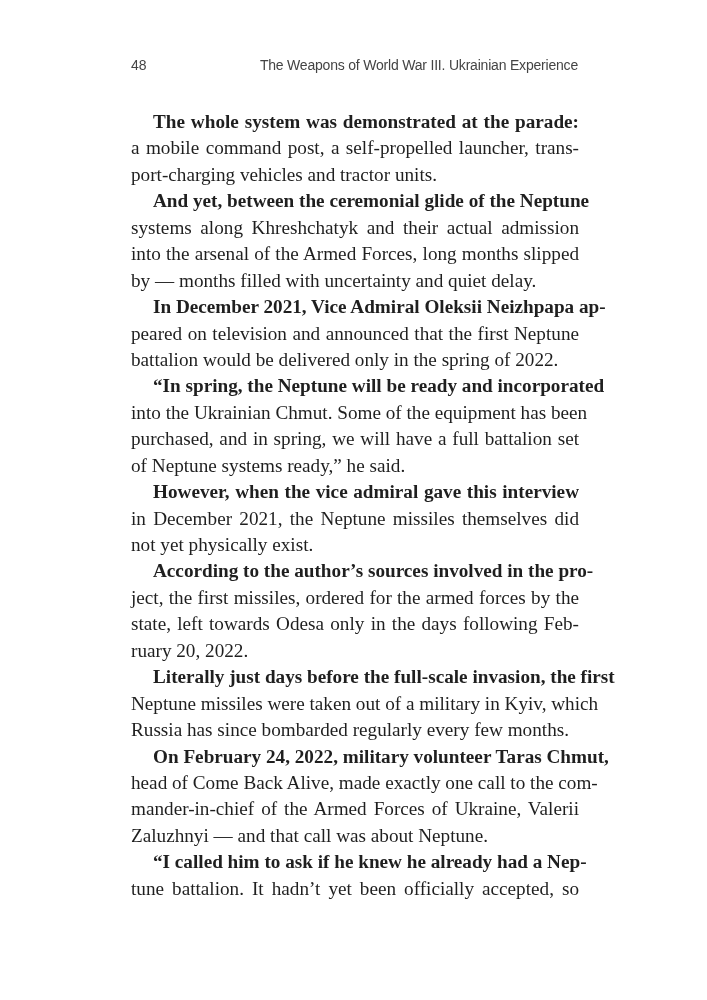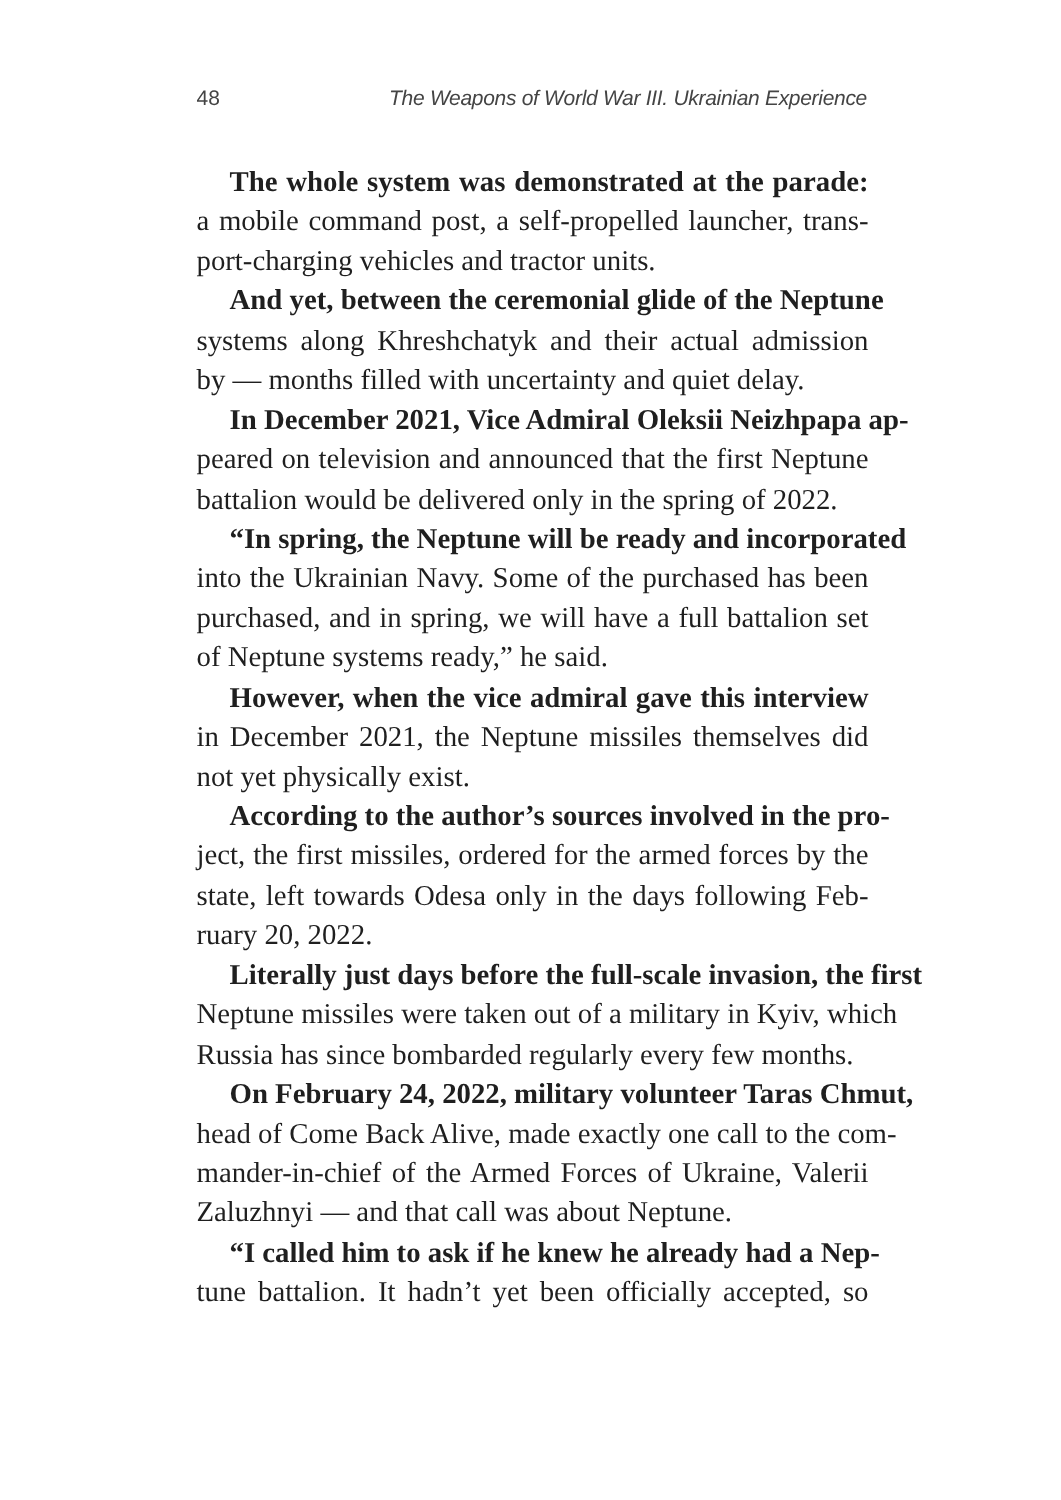--- a/index.html
+++ b/index.html
@@ -6,21 +6,21 @@
   body {
     width:707px; height:1000px; background:#ffffff; overflow:hidden; position:relative;
     font-family:"DejaVu Serif", serif; color:#1e1e1e;
   }
   .page { position:absolute; left:0; top:0; width:707px; height:1000px; background:#fff; }
   .header {
     position:absolute; top:57px; left:131px; width:447px; height:22px;
     font-family:"Liberation Sans", sans-serif; color:#444;
   }
   .page-number { position:absolute; left:0; top:0; font-size:14px; }
-  .running-title { position:absolute; right:0; top:0; font-size:14px; font-style:italic; letter-spacing:-0.2px; }
+  .running-title { position:absolute; right:0; top:0; font-size:14px; letter-spacing:-0.2px; }
   .body-text {
     position:absolute; top:109px; left:131px; width:448px;
     font-family:"Liberation Serif", serif; font-size:19.2px; line-height:26.45px; color:#1f1f1f;
   }
   .line { white-space:nowrap; text-align:justify; text-align-last:justify; height:26.45px; }
   .line.last { text-align-last:left; }
   .line.indent { padding-left:22px;font-weight:bold; }
 </style>
 </head>
 <body>
@@ -35,32 +35,33 @@
 
     <div>
       <div class="line indent">The whole system was demonstrated at the parade:</div>
       <div class="line">a mobile command post, a self-propelled launcher, trans-</div>
       <div class="line last">port-charging vehicles and tractor units.</div>
     </div>
 
     <div>
       <div class="line indent">And yet, between the ceremonial glide of the Neptune</div>
       <div class="line">systems along Khreshchatyk and their actual admission</div>
+      <div class="line">into the arsenal of the Armed Forces, long months slipped</div>
       <div class="line last">by — months filled with uncertainty and quiet delay.</div>
     </div>
 
     <div>
       <div class="line indent">In December 2021, Vice Admiral Oleksii Neizhpapa ap-</div>
       <div class="line">peared on television and announced that the first Neptune</div>
       <div class="line last">battalion would be delivered only in the spring of 2022.</div>
     </div>
 
     <div>
       <div class="line indent">“In spring, the Neptune will be ready and incorporated</div>
-      <div class="line">into the Ukrainian Navy. Some of the purchased has been</div>
+      <div class="line">into the Ukrainian Chmut. Some of the equipment has been</div>
       <div class="line">purchased, and in spring, we will have a full battalion set</div>
       <div class="line last">of Neptune systems ready,” he said.</div>
     </div>
 
     <div>
       <div class="line indent">However, when the vice admiral gave this interview</div>
       <div class="line">in December 2021, the Neptune missiles themselves did</div>
       <div class="line last">not yet physically exist.</div>
     </div>
 

